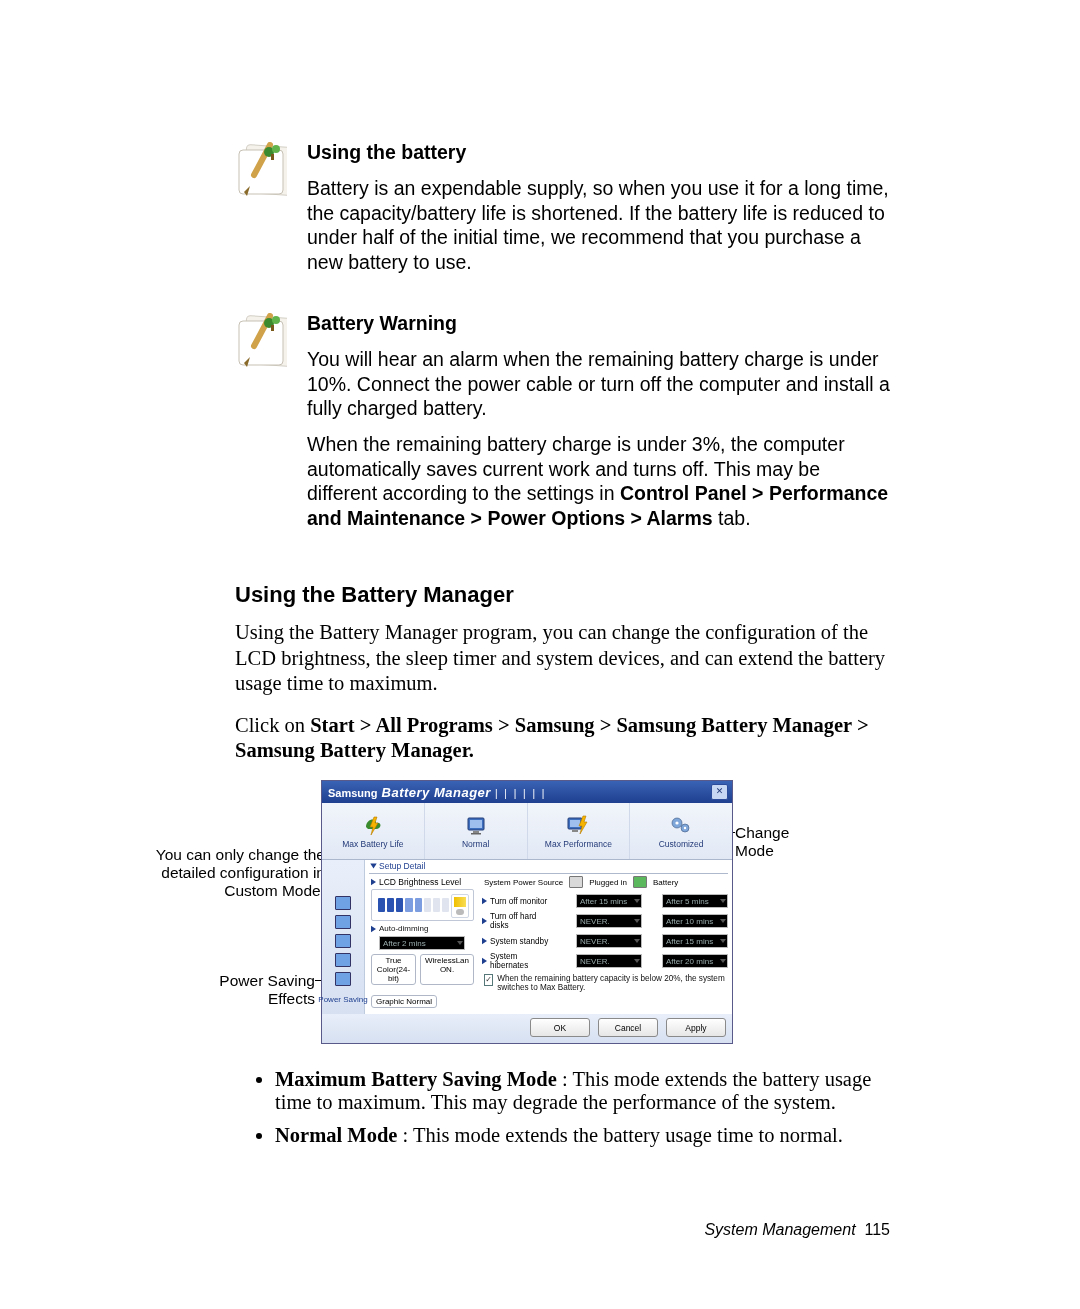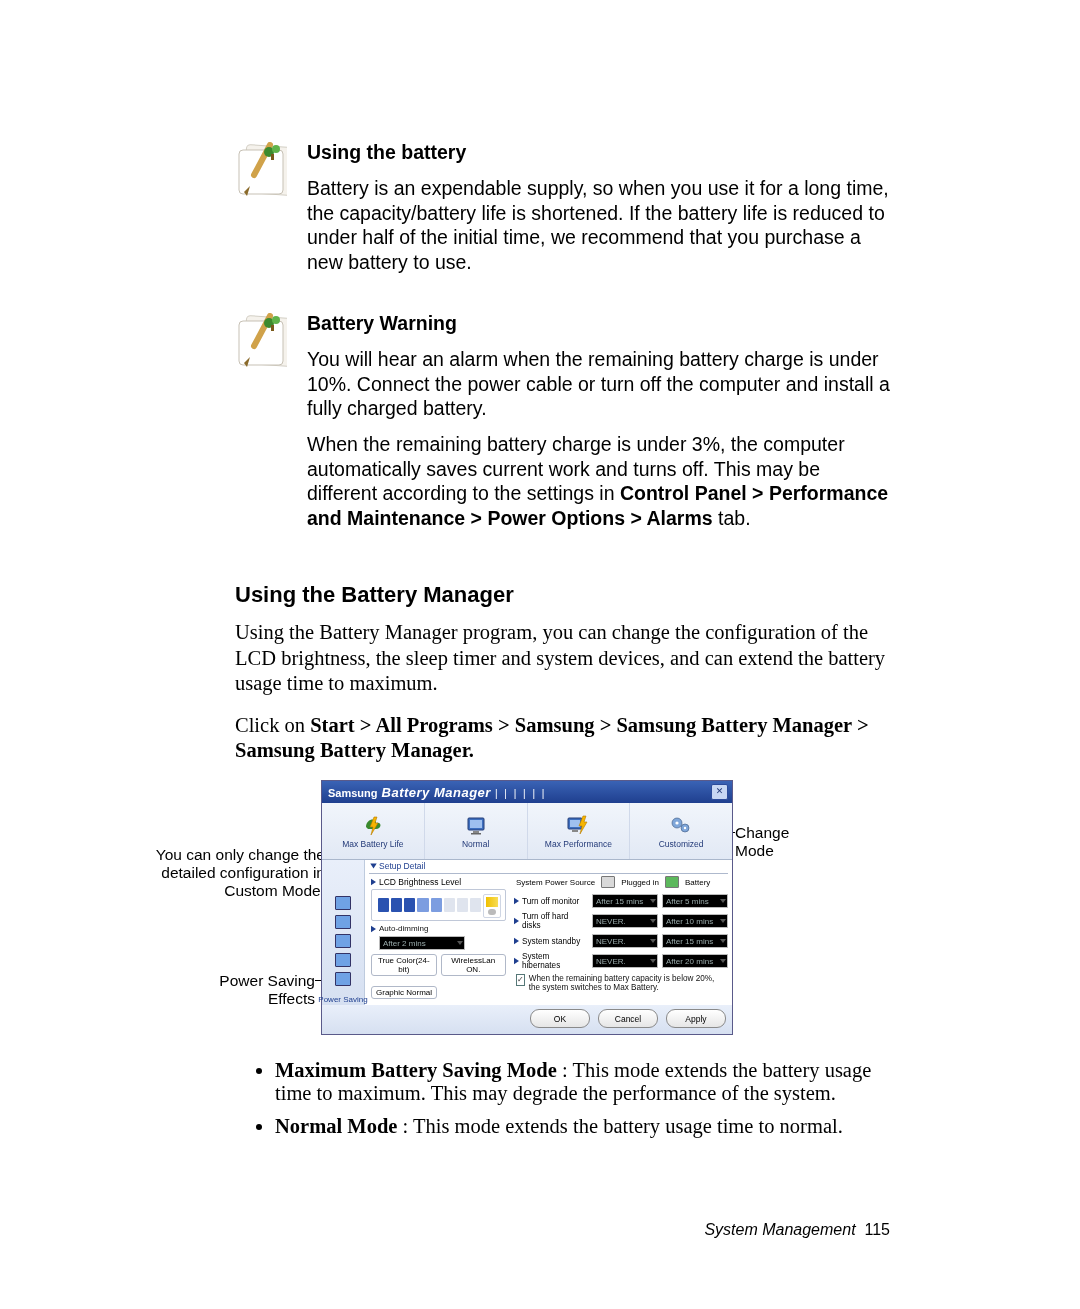--- a/index.html
+++ b/index.html
@@ -197,34 +197,34 @@
     height:12px; font-size:8px; background:#f2f2f2; border:1px solid #999;
     color:#333; display:flex; align-items:center; justify-content:space-between;
     padding:0 1px 0 3px; min-width: 60px;
   }
   .bm-dd.dis { color:#9aa; background:#000000; border-color:#bbb; }
   .bm-dd .dd-ar{width:0;height:0;border-left:3px solid transparent;border-right:3px solid transparent;border-top:4px solid #555;margin-left:2px;}
   .bm-pill {
     font-size:8px; border:1px solid #b0b8c8; border-radius:3px; padding:1px 4px; background:#fff;
   }
   .bm-right .row {
-    display:flex; align-items:center; gap:4px; padding:2px 0;
+    display:flex; align-items:center; gap:20px; padding:2px 0;
   }
   .bm-right .lbl-r { font-size:8.2px; color:#000; min-width:74px; display:flex;align-items:center;gap:3px;}
   .bm-sps-row { font-size:8px; padding:2px 0 4px 2px; display:flex;align-items:center;gap:6px;}
   .sps-icon { width:12px;height:10px;background:#d9d9d9;border:1px solid #777;border-radius:1px;}
   .bm-chk-row { font-size:8.2px; display:flex; align-items:flex-start; gap:4px; padding:2px 2px 6px 2px; line-height:1.15; color:#111;}
   .bm-chbox{width:10px;height:10px;border:1px solid #577;display:flex;align-items:center;justify-content:center;background:#fff;color:#333;font-size:8px;}
   .bm-buttons {
     display:flex; justify-content:flex-end; gap:8px; padding:4px 6px 6px 6px;
     background:linear-gradient(#e9effa,#d6e0f1);
   }
   .bm-btn {
     font-size:8.5px; min-width:58px; height:17px;
-    background:linear-gradient(#fff,#e6e6e6); border:1px solid #8a8a8a; border-radius:9px;
+    background:linear-gradient(#fff,#e6e6e6); border:1px solid #8a8a8a; border-radius:3px;
     display:flex;align-items:center;justify-content:center;
   }
   .bm-left-btns { display:flex; gap:4px; margin:4px 2px 2px 2px;}
   .bm-left-btns .bm-pill{flex:1;text-align:center;}
 
   
   ul.mode-list {
     font-family: "Times New Roman", Times, serif;
     font-size:20.5px;
     margin: 12px 0 0 40px;

